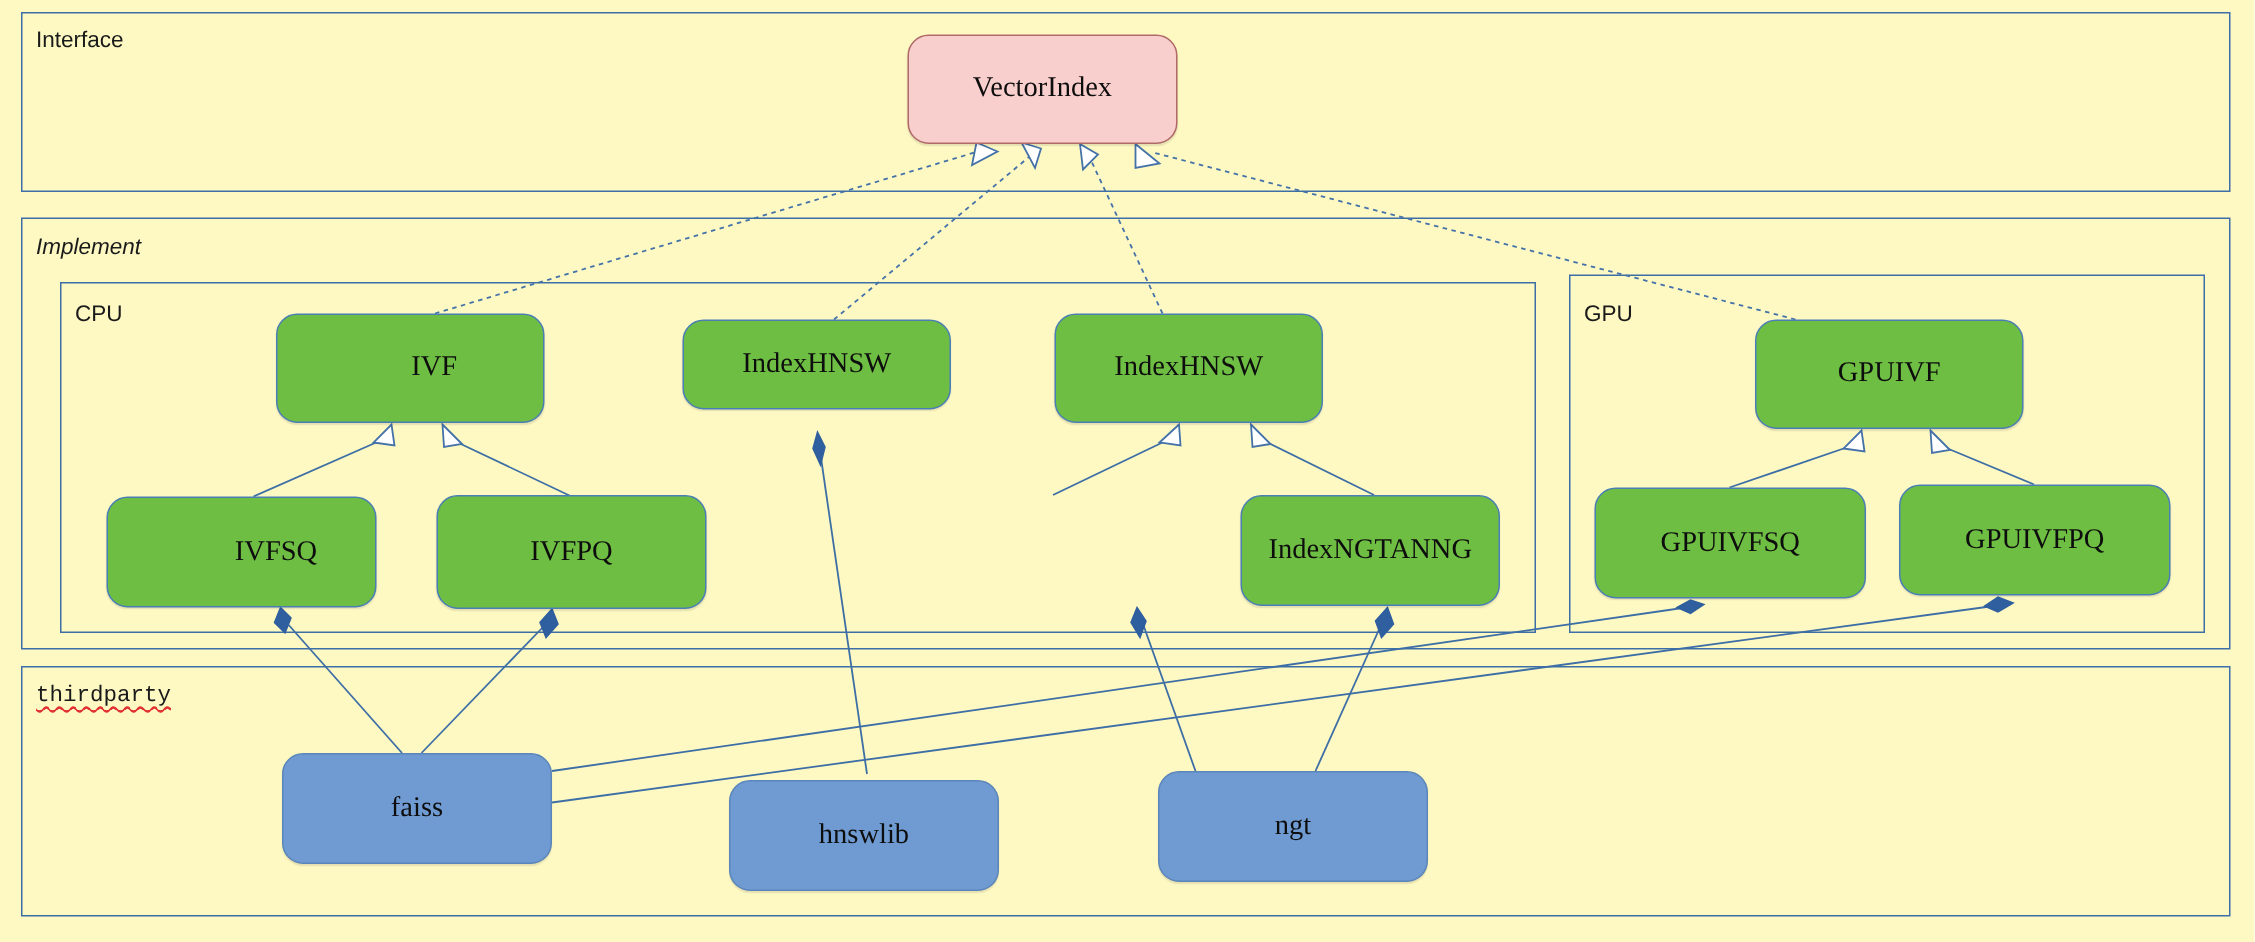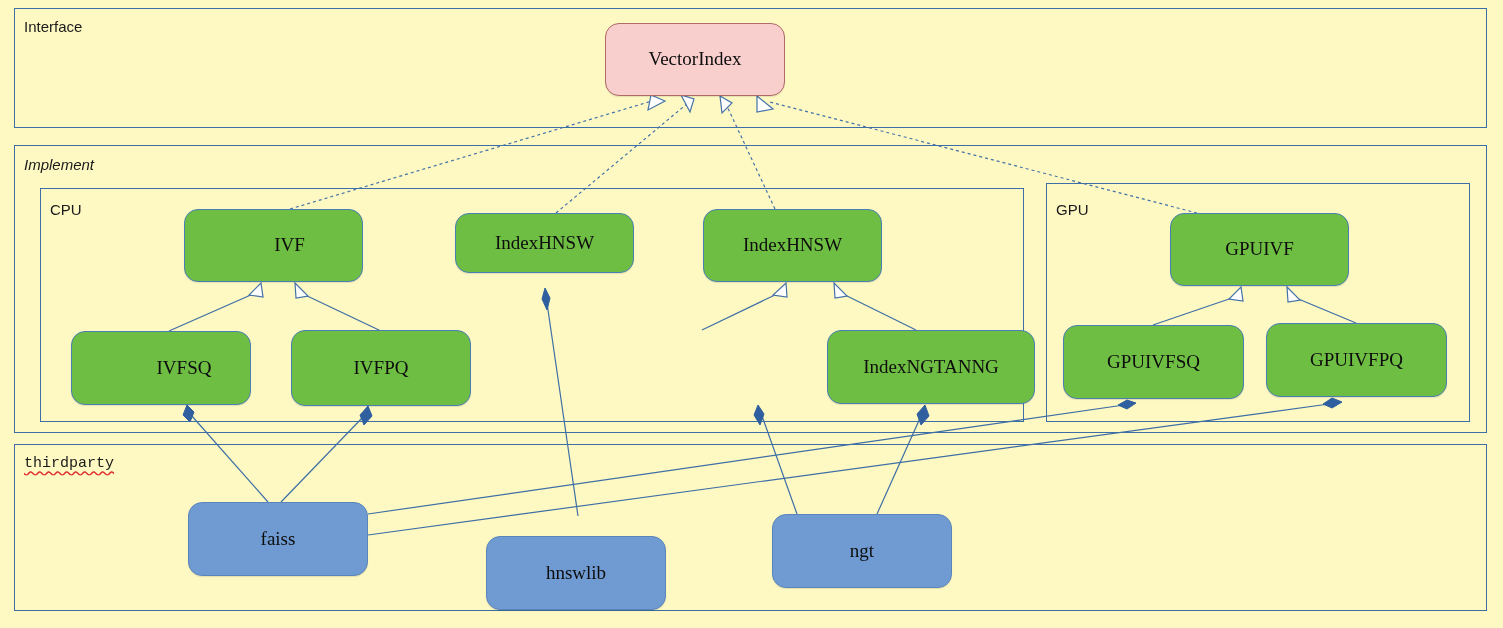--- a/index.html
+++ b/index.html
@@ -186,37 +186,37 @@
 
   <div class="node impl" style="left:71px; top:331px; width:180px; height:74px;padding-left:46px;">
     <span>IVFSQ</span>
   </div>
 
   <div class="node impl" style="left:291px; top:330px; width:180px; height:76px;">
     <span>IVFPQ</span>
   </div>
 
 
-  <div class="node impl" style="left:827px; top:330px; width:208px; height:74px;">
+  <div class="node impl" style="left:827px; top:330px; width:173px; height:74px;">
     <span>IndexNGTANNG</span>
   </div>
 
   <div class="node impl" style="left:1063px; top:325px; width:181px; height:74px;">
     <span>GPUIVFSQ</span>
   </div>
 
   <div class="node impl" style="left:1266px; top:323px; width:181px; height:74px;">
     <span>GPUIVFPQ</span>
   </div>
 
   <div class="node thirdp" style="left:188px; top:502px; width:180px; height:74px;">
     <span>faiss</span>
   </div>
 
-  <div class="node thirdp" style="left:486px; top:536px; width:180px; height:74px;">
+  <div class="node thirdp" style="left:486px; top:520px; width:180px; height:74px;">
     <span>hnswlib</span>
   </div>
 
   <div class="node thirdp" style="left:772px; top:514px; width:180px; height:74px;">
     <span>ngt</span>
   </div>
 
 </div>
 
 </body></html>

